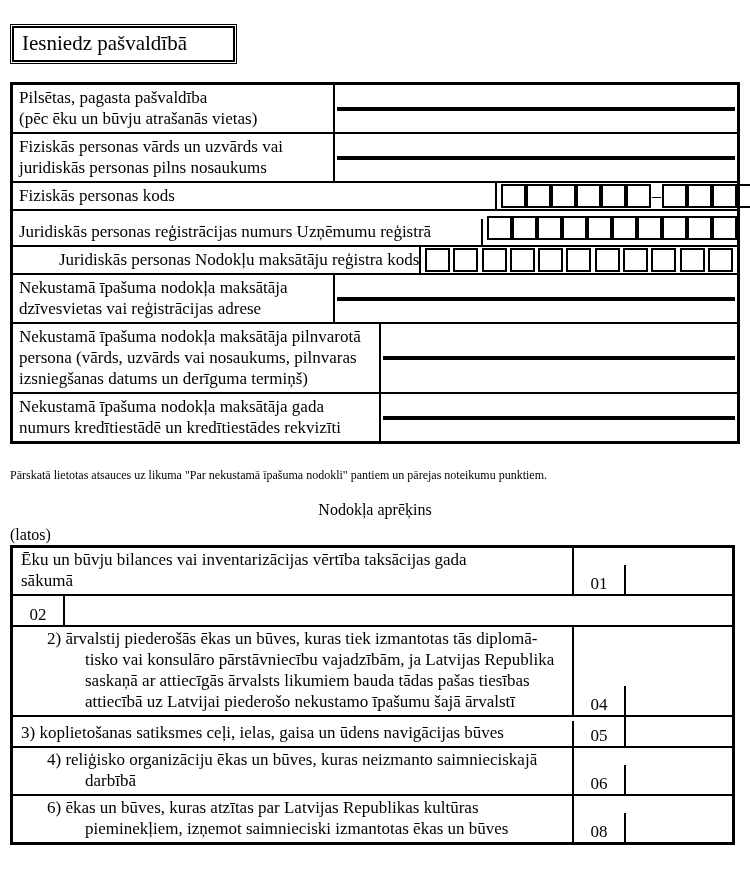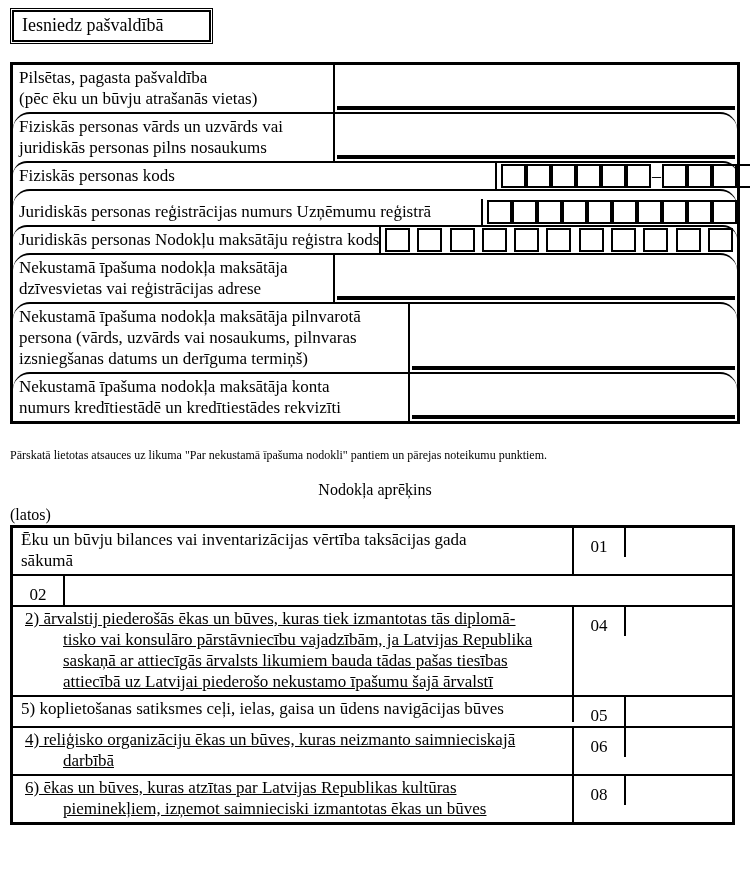--- a/index.html
+++ b/index.html
@@ -4,65 +4,65 @@
 <style>
   html,body { margin:0; padding:0; background:#fff; }
   body {
     width:750px; height:884px; overflow:hidden;
     font-family:"Liberation Serif", serif; color:#000;
   }
   .page { padding:8px 10px 0 10px; }
 
   
   .submit-box {
-    display:inline-block; margin-left:2px; margin-top:2px;
+    display:inline-block; margin-left:2px; margin-top:18px;
     border:2px solid #000; outline:1px solid #000; outline-offset:1px;
-    padding:3px 46px 4px 8px; font-size:18px;
+    padding:3px 46px 4px 8px; font-size:21px;
   }
 
   
   .info-table { margin-top:20px; border:3px solid #000; }
-  .i-row { display:flex; border-top:2px solid #000; align-items:flex-end;border-radius:17px; }
+  .i-row { display:flex; border-top:2px solid #000; align-items:center; }
   .i-row:first-child { border-top:none; }
   .i-label {
     font-size:17px; line-height:21px; padding:2px 4px 3px 6px;
     white-space:pre-line; border-right:2px solid #000; box-sizing:border-box;
     flex:0 0 auto;
   }
   .w-a { width:322px; }
-  .w-b { width:397px; }
+  .w-b { width:368px; }
   .w-c { width:484px; white-space:nowrap; }
   .w-d { width:470px; white-space:nowrap;margin-top:8px; }
-  .w-e { width:368px; white-space:nowrap; }
+  .w-e { width:368px; white-space:nowrap;margin-left:40px; }
   .i-value { flex:1; display:flex; }
   .i-value .box { flex:1; margin:2px; border:2px solid #000; }
   .cells {
     flex:1; display:flex; align-items:center; justify-content:space-between;
     padding:1px 4px;
   }
   .dcell { width:21px; height:20px; border:2px solid #000; flex:0 0 auto; }
   .dash { font-size:18px; padding:0 1px; line-height:20px; }
 
   
   .note {
     margin-top:21px; font-size:12px; line-height:21px;
     text-align:justify; padding-right:3px;
   }
   .section-title { margin-top:15px; text-align:center; font-size:16px; font-weight:normal; }
   .latos { margin-top:7px; margin-bottom:1px; text-align:left; font-size:16px; padding-right:8px; }
 
   
   .calc-table { border:3px solid #000; margin-right:5px; }
-  .c-row { display:flex; border-top:2px solid #000; align-items:flex-start; }
+  .c-row { display:flex; border-top:2px solid #000; align-items:flex-end; }
   .c-row:first-child { border-top:none; }
   .c-text {
     flex:1; font-size:17px; line-height:21px; padding:1px 6px 3px 8px;
     white-space:pre-line; border-right:2px solid #000; box-sizing:border-box;
   }
-  .c-text.hang { padding-left:50px; text-indent:-38px;text-decoration:underline; }
+  .c-text.hang { padding-left:72px; text-indent:-38px; }
   .c-text.bold { font-weight:bold; }
   .c-code {
     flex:0 0 52px; border-right:2px solid #000; text-align:center;
     font-size:17px; padding-top:9px; box-sizing:border-box;
   }
   .c-value { flex:0 0 106px; box-sizing:border-box; }
 </style>
 </head>
 <body>
 
@@ -152,21 +152,21 @@
     <div class="i-row">
       <div class="i-label w-b">Nekustamā īpašuma nodokļa maksātāja pilnvarotā
 persona (vārds, uzvārds vai nosaukums, pilnvaras
 izsniegšanas datums un derīguma termiņš)</div>
       <div class="i-value">
           <div class="box"></div>
         </div>
     </div>
 
     <div class="i-row">
-      <div class="i-label w-b">Nekustamā īpašuma nodokļa maksātāja konta
+      <div class="i-label w-b">Nekustamā īpašuma nodokļa maksātāja gada
 numurs kredītiestādē un kredītiestādes rekvizīti</div>
       <div class="i-value">
           <div class="box"></div>
         </div>
     </div>
 
   </div>
 
   <div class="note">Pārskatā lietotas atsauces uz likuma "Par nekustamā īpašuma nodokli" pantiem un pārejas noteikumu punktiem.</div>
 
@@ -192,21 +192,21 @@
     <div class="c-row">
       <div class="c-text hang">2) ārvalstij piederošās ēkas un būves, kuras tiek izmantotas tās diplomā-
 tisko vai konsulāro pārstāvniecību vajadzībām, ja Latvijas Republika
 saskaņā ar attiecīgās ārvalsts likumiem bauda tādas pašas tiesības
 attiecībā uz Latvijai piederošo nekustamo īpašumu šajā ārvalstī</div>
       <div class="c-code">04</div>
       <div class="c-value"></div>
     </div>
 
     <div class="c-row">
-      <div class="c-text">5) koplietošanas satiksmes ceļi, ielas, gaisa un ūdens navigācijas būves</div>
+      <div class="c-text">3) koplietošanas satiksmes ceļi, ielas, gaisa un ūdens navigācijas būves</div>
       <div class="c-code">05</div>
       <div class="c-value"></div>
     </div>
 
     <div class="c-row">
       <div class="c-text hang">4) reliģisko organizāciju ēkas un būves, kuras neizmanto saimnieciskajā
 darbībā</div>
       <div class="c-code">06</div>
       <div class="c-value"></div>
     </div>

